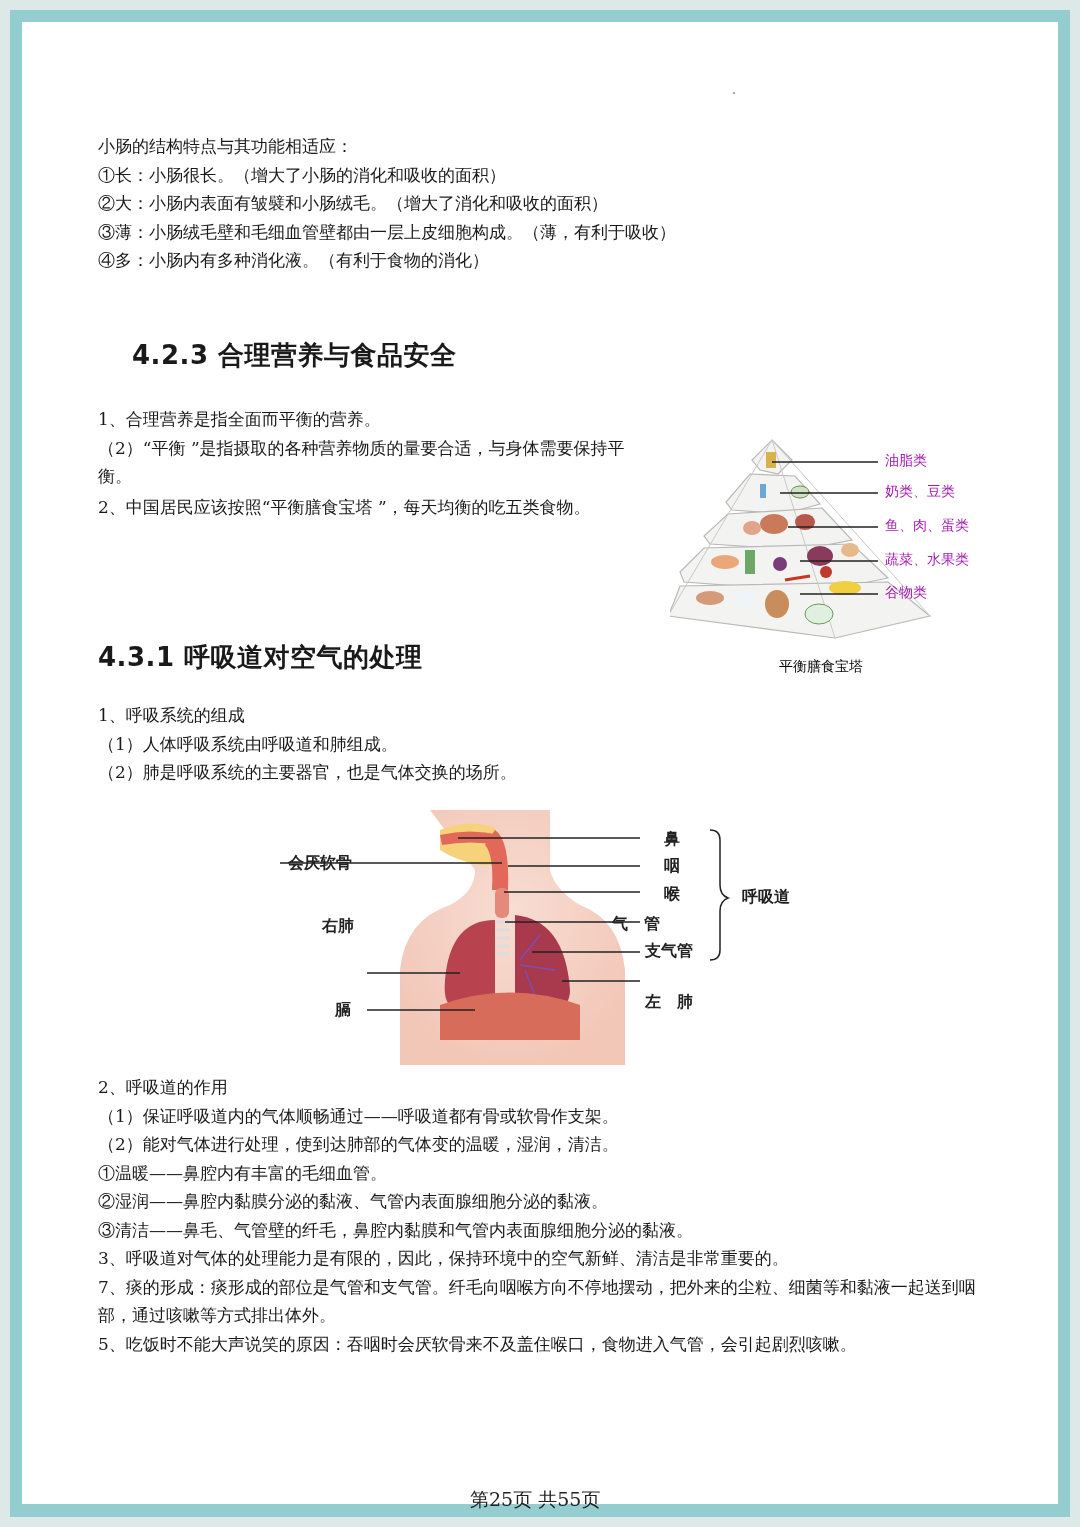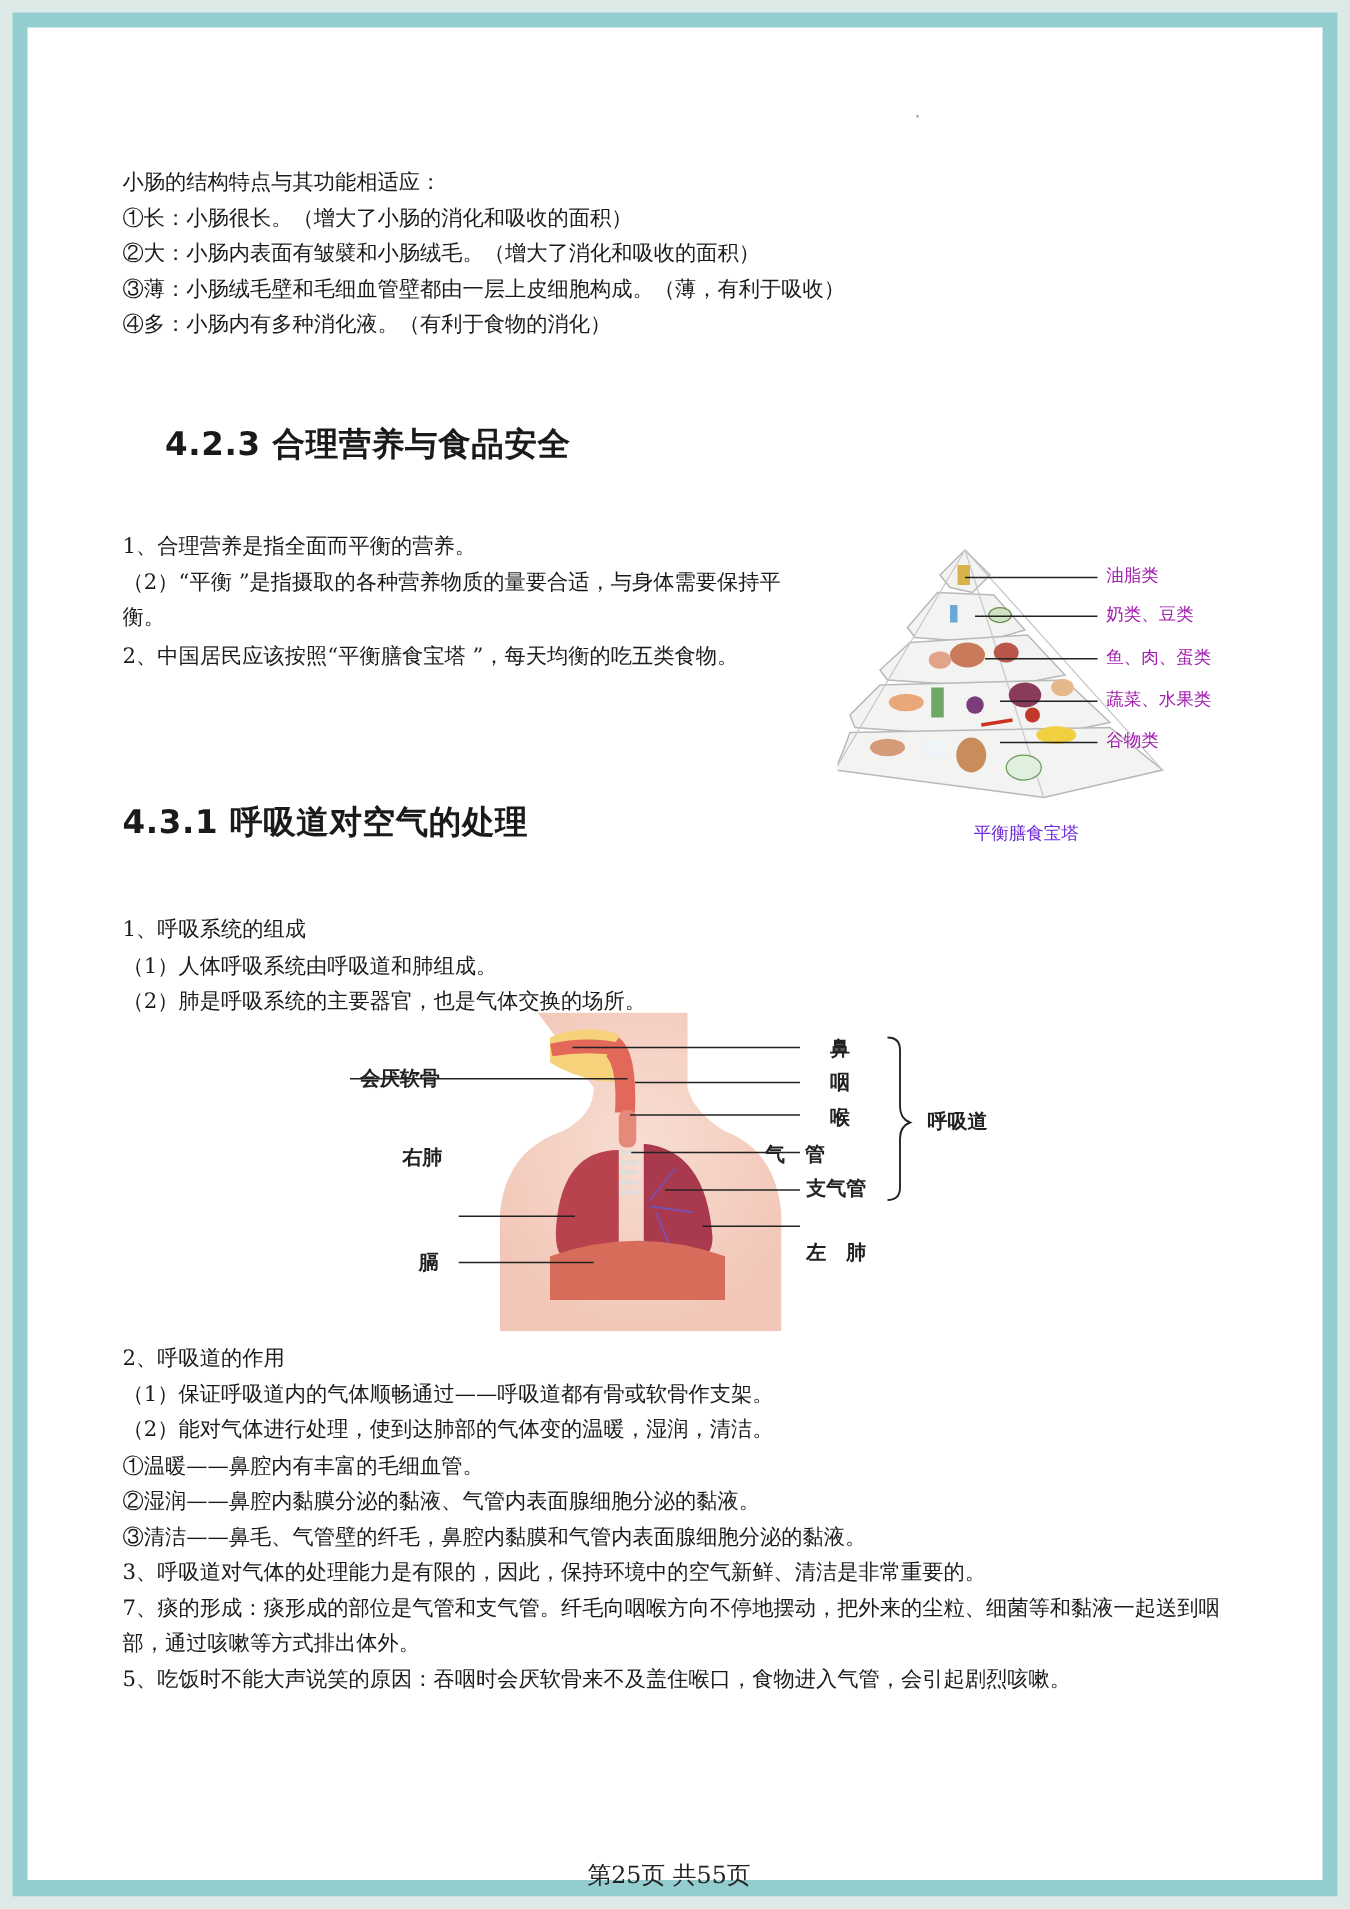--- a/index.html
+++ b/index.html
@@ -28,21 +28,21 @@
   .wrap2 { white-space: normal; width: 890px; }
 
   
   .pyr { position: absolute; left: 670px; top: 432px; width: 320px; height: 250px; }
   .pyr-label {
     position: absolute; left: 885px; font-family: "DejaVu Sans", "Liberation Sans", sans-serif;
     font-size: 14px; color: #a21caf; white-space: nowrap;
   }
   .pyr-caption {
     position: absolute; left: 779px; top: 658px; font-family: "DejaVu Sans", "Liberation Sans", sans-serif;
-    font-size: 14px; color: #6d28d9; white-space: nowrap;
+    font-size: 14px; color: #000000; white-space: nowrap;
   }
   
   .resp { position: absolute; left: 280px; top: 810px; width: 530px; height: 255px; }
   .rlabel {
     position: absolute; font-family: "DejaVu Sans", "Liberation Sans", sans-serif;
     font-weight: bold; font-size: 16px; color: #222; white-space: nowrap;
   }
   .footer {
     position: absolute; left: 470px; top: 1487px; font-size: 19px; white-space: nowrap; color:#222;
   }
@@ -56,21 +56,21 @@
 
 <div class="block" style="top:132px;">
   <div class="line">小肠的结构特点与其功能相适应：</div>
   <div class="line">①长：小肠很长。（增大了小肠的消化和吸收的面积）</div>
   <div class="line">②大：小肠内表面有皱襞和小肠绒毛。（增大了消化和吸收的面积）</div>
   <div class="line">③薄：小肠绒毛壁和毛细血管壁都由一层上皮细胞构成。（薄，有利于吸收）</div>
   <div class="line">④多：小肠内有多种消化液。（有利于食物的消化）</div>
 </div>
 
 <div class="h2" style="top:338px;margin-left:34px;">4.2.3  合理营养与食品安全</div>
-<div class="block" style="top:423px;">
+<div class="block" style="top:405px;">
   <div class="line">1、合理营养是指全面而平衡的营养。</div>
   <div class="line wrap">（2）“平衡 ”是指摄取的各种营养物质的量要合适，与身体需要保持平衡。</div>
   <div class="line wrap" style="margin-top:2px;">2、中国居民应该按照“平衡膳食宝塔 ”，每天均衡的吃五类食物。</div>
 </div>
 
 <svg class="pyr" viewBox="0 0 320 250">
 
   <g stroke="#b8b8b8" stroke-width="1.2" fill="#f3f3f1">
     <polygon points="102,8 122,28 108,42 90,38 82,28"></polygon>
     <polygon points="80,42 125,44 150,72 115,82 62,78 56,70"></polygon>
@@ -112,21 +112,21 @@
   </g>
 </svg>
 <div class="pyr-label" style="top:452px;">油脂类</div>
 <div class="pyr-label" style="top:483px;">奶类、豆类</div>
 <div class="pyr-label" style="top:517px;">鱼、肉、蛋类</div>
 <div class="pyr-label" style="top:551px;">蔬菜、水果类</div>
 <div class="pyr-label" style="top:584px;">谷物类</div>
 <div class="pyr-caption">平衡膳食宝塔</div>
 
 <div class="h2" style="top:640px;">4.3.1  呼吸道对空气的处理</div>
-<div class="block" style="top:730px;">
+<div class="block" style="top:701px;">
   <div class="line">1、呼吸系统的组成</div>
   <div class="line">（1）人体呼吸系统由呼吸道和肺组成。</div>
   <div class="line">（2）肺是呼吸系统的主要器官，也是气体交换的场所。</div>
 </div>
 
 <svg class="resp" viewBox="0 0 530 255">
   <defs>
     <radialGradient id="skin" cx="50%" cy="40%" r="60%">
       <stop offset="0%" stop-color="#f8ddd2"></stop>
       <stop offset="100%" stop-color="#f2c7b8"></stop>

